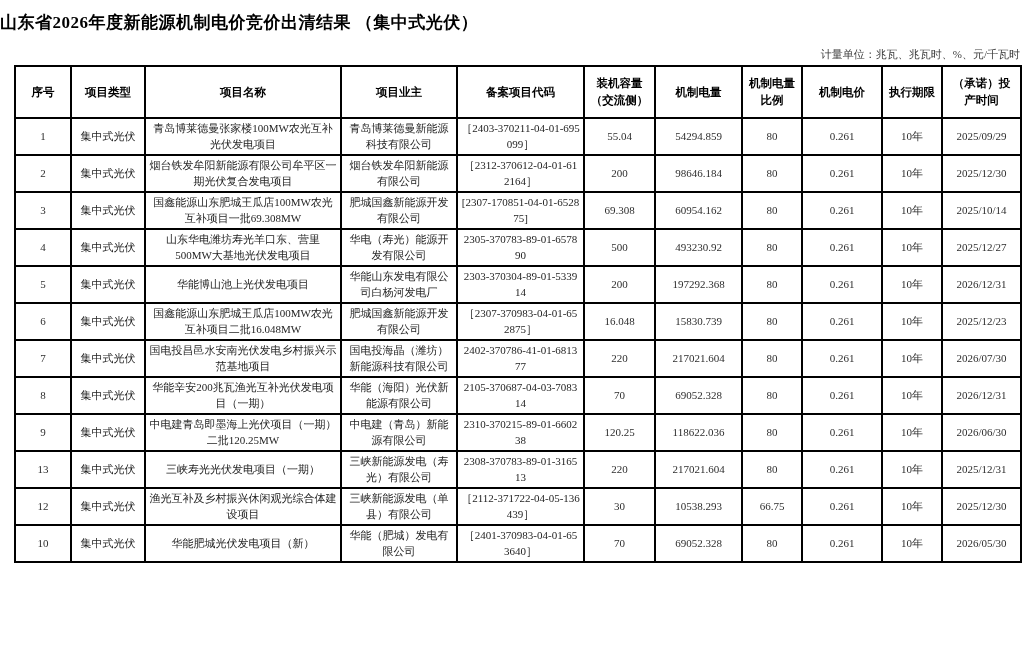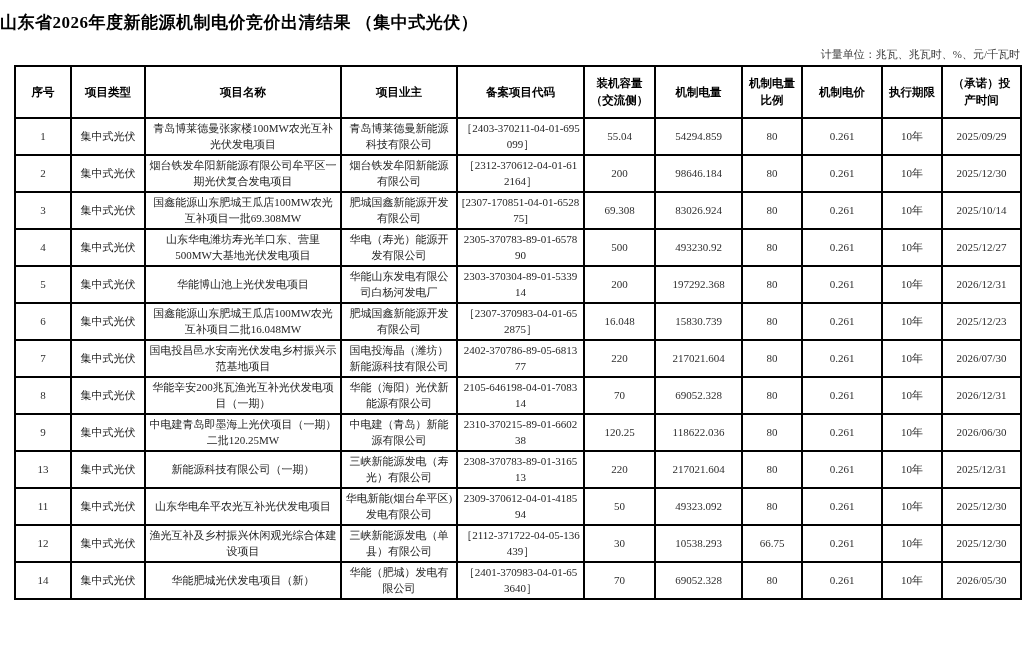--- a/index.html
+++ b/index.html
@@ -84,21 +84,21 @@
     <td class="num-cell">10年</td>
     <td class="num-cell">2025/12/30</td>
   </tr>
         <tr>
     <td class="num-cell">3</td>
     <td>集中式光伏</td>
     <td>国鑫能源山东肥城王瓜店100MW农光互补项目一批69.308MW</td>
     <td>肥城国鑫新能源开发有限公司</td>
     <td class="code-cell">[2307-170851-04-01-652875]</td>
     <td class="num-cell">69.308</td>
-    <td class="num-cell">83026.924</td>
+    <td class="num-cell">60954.162</td>
     <td class="num-cell">80</td>
     <td class="num-cell">0.261</td>
     <td class="num-cell">10年</td>
     <td class="num-cell">2025/10/14</td>
   </tr>
         <tr>
     <td class="num-cell">4</td>
     <td>集中式光伏</td>
     <td>山东华电潍坊寿光羊口东、营里500MW大基地光伏发电项目</td>
     <td>华电（寿光）能源开发有限公司</td>
@@ -134,34 +134,34 @@
     <td class="num-cell">80</td>
     <td class="num-cell">0.261</td>
     <td class="num-cell">10年</td>
     <td class="num-cell">2025/12/23</td>
   </tr>
         <tr>
     <td class="num-cell">7</td>
     <td>集中式光伏</td>
     <td>国电投昌邑水安南光伏发电乡村振兴示范基地项目</td>
     <td>国电投海晶（潍坊）新能源科技有限公司</td>
-    <td class="code-cell">2402-370786-89-05-681377</td>
+    <td class="code-cell">2402-370786-41-01-681377</td>
     <td class="num-cell">220</td>
     <td class="num-cell">217021.604</td>
     <td class="num-cell">80</td>
     <td class="num-cell">0.261</td>
     <td class="num-cell">10年</td>
     <td class="num-cell">2026/07/30</td>
   </tr>
         <tr>
     <td class="num-cell">8</td>
     <td>集中式光伏</td>
     <td>华能辛安200兆瓦渔光互补光伏发电项目（一期）</td>
     <td>华能（海阳）光伏新能源有限公司</td>
-    <td class="code-cell">2105-646198-04-01-708314</td>
+    <td class="code-cell">2105-370687-04-03-708314</td>
     <td class="num-cell">70</td>
     <td class="num-cell">69052.328</td>
     <td class="num-cell">80</td>
     <td class="num-cell">0.261</td>
     <td class="num-cell">10年</td>
     <td class="num-cell">2026/12/31</td>
   </tr>
         <tr>
     <td class="num-cell">9</td>
     <td>集中式光伏</td>
@@ -171,58 +171,45 @@
     <td class="num-cell">120.25</td>
     <td class="num-cell">118622.036</td>
     <td class="num-cell">80</td>
     <td class="num-cell">0.261</td>
     <td class="num-cell">10年</td>
     <td class="num-cell">2026/06/30</td>
   </tr>
         <tr>
     <td class="num-cell">13</td>
     <td>集中式光伏</td>
-    <td>新能源科技有限公司（一期）</td>
+    <td>三峡寿光光伏发电项目（一期）</td>
     <td>三峡新能源发电（寿光）有限公司</td>
     <td class="code-cell">2308-370783-89-01-316513</td>
     <td class="num-cell">220</td>
     <td class="num-cell">217021.604</td>
     <td class="num-cell">80</td>
     <td class="num-cell">0.261</td>
     <td class="num-cell">10年</td>
     <td class="num-cell">2025/12/31</td>
-  </tr>
-        <tr>
-    <td class="num-cell">11</td>
-    <td>集中式光伏</td>
-    <td>山东华电牟平农光互补光伏发电项目</td>
-    <td>华电新能(烟台牟平区)发电有限公司</td>
-    <td class="code-cell">2309-370612-04-01-418594</td>
-    <td class="num-cell">50</td>
-    <td class="num-cell">49323.092</td>
-    <td class="num-cell">80</td>
-    <td class="num-cell">0.261</td>
-    <td class="num-cell">10年</td>
-    <td class="num-cell">2025/12/30</td>
   </tr>
         <tr>
     <td class="num-cell">12</td>
     <td>集中式光伏</td>
     <td>渔光互补及乡村振兴休闲观光综合体建设项目</td>
     <td>三峡新能源发电（单县）有限公司</td>
     <td class="code-cell">［2112-371722-04-05-136439］</td>
     <td class="num-cell">30</td>
     <td class="num-cell">10538.293</td>
     <td class="num-cell">66.75</td>
     <td class="num-cell">0.261</td>
     <td class="num-cell">10年</td>
     <td class="num-cell">2025/12/30</td>
   </tr>
         <tr>
-    <td class="num-cell">14</td>
+    <td class="num-cell">10</td>
     <td>集中式光伏</td>
     <td>华能肥城光伏发电项目（新）</td>
     <td>华能（肥城）发电有限公司</td>
     <td class="code-cell">［2401-370983-04-01-653640］</td>
     <td class="num-cell">70</td>
     <td class="num-cell">69052.328</td>
     <td class="num-cell">80</td>
     <td class="num-cell">0.261</td>
     <td class="num-cell">10年</td>
     <td class="num-cell">2026/05/30</td>

